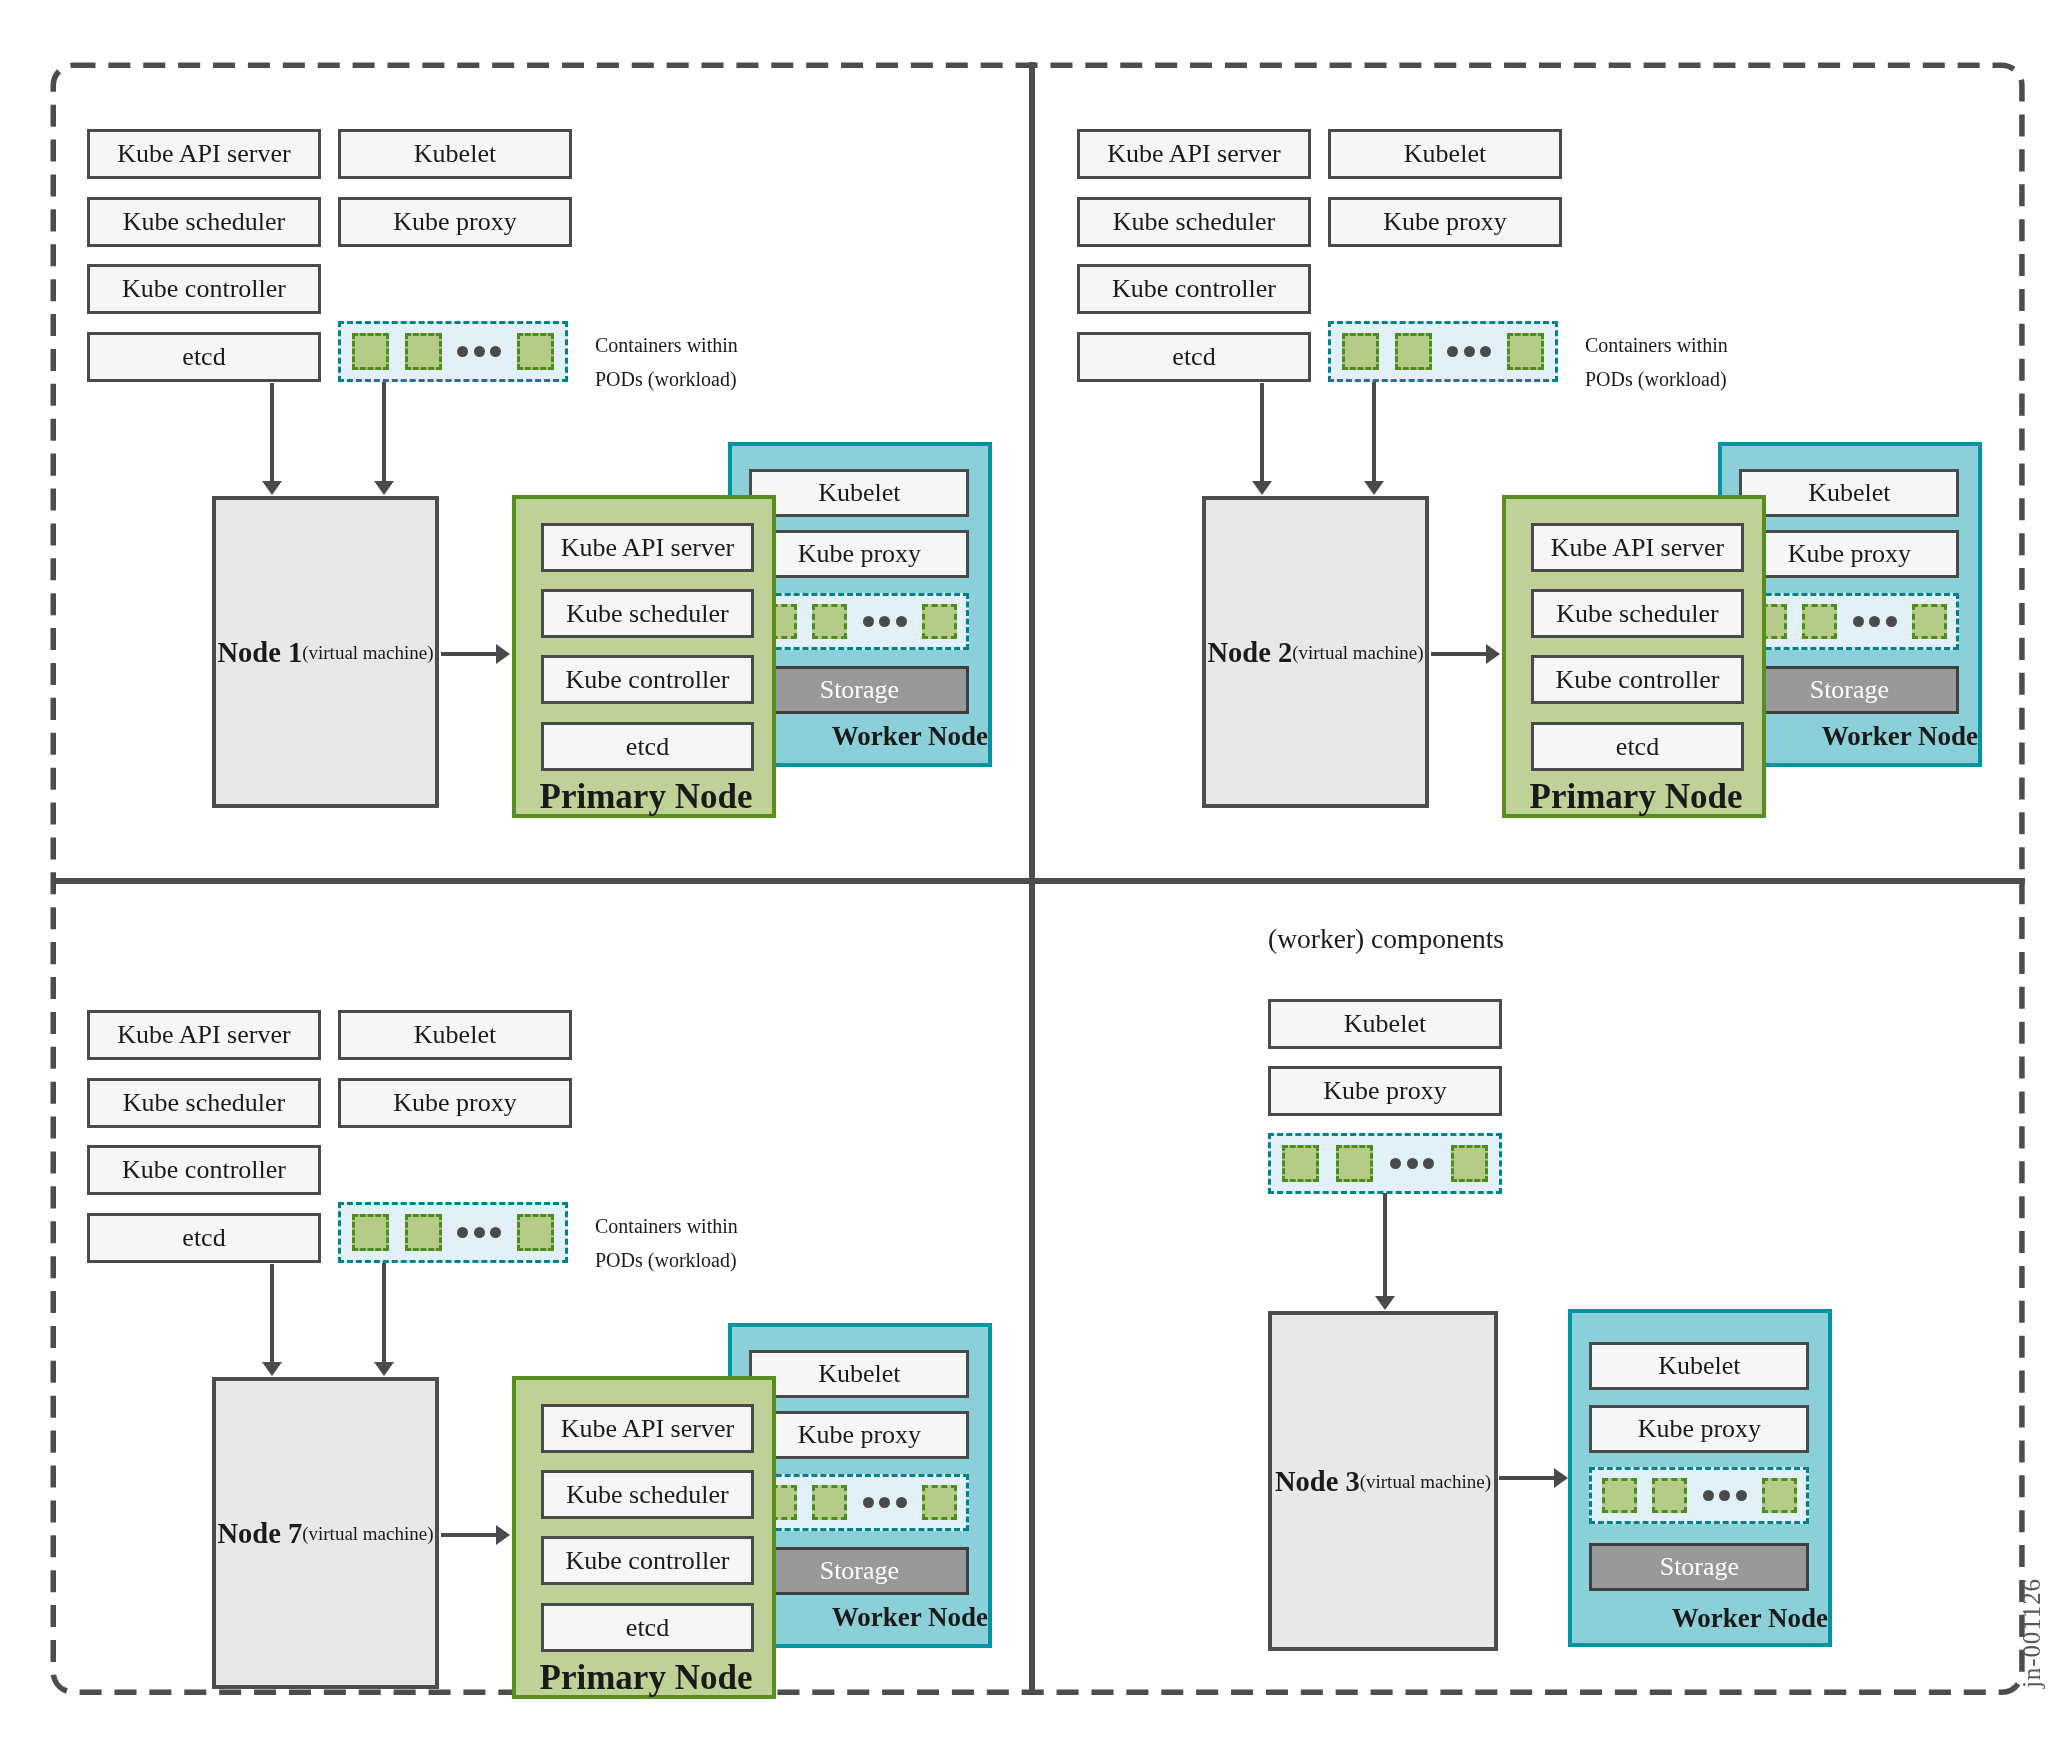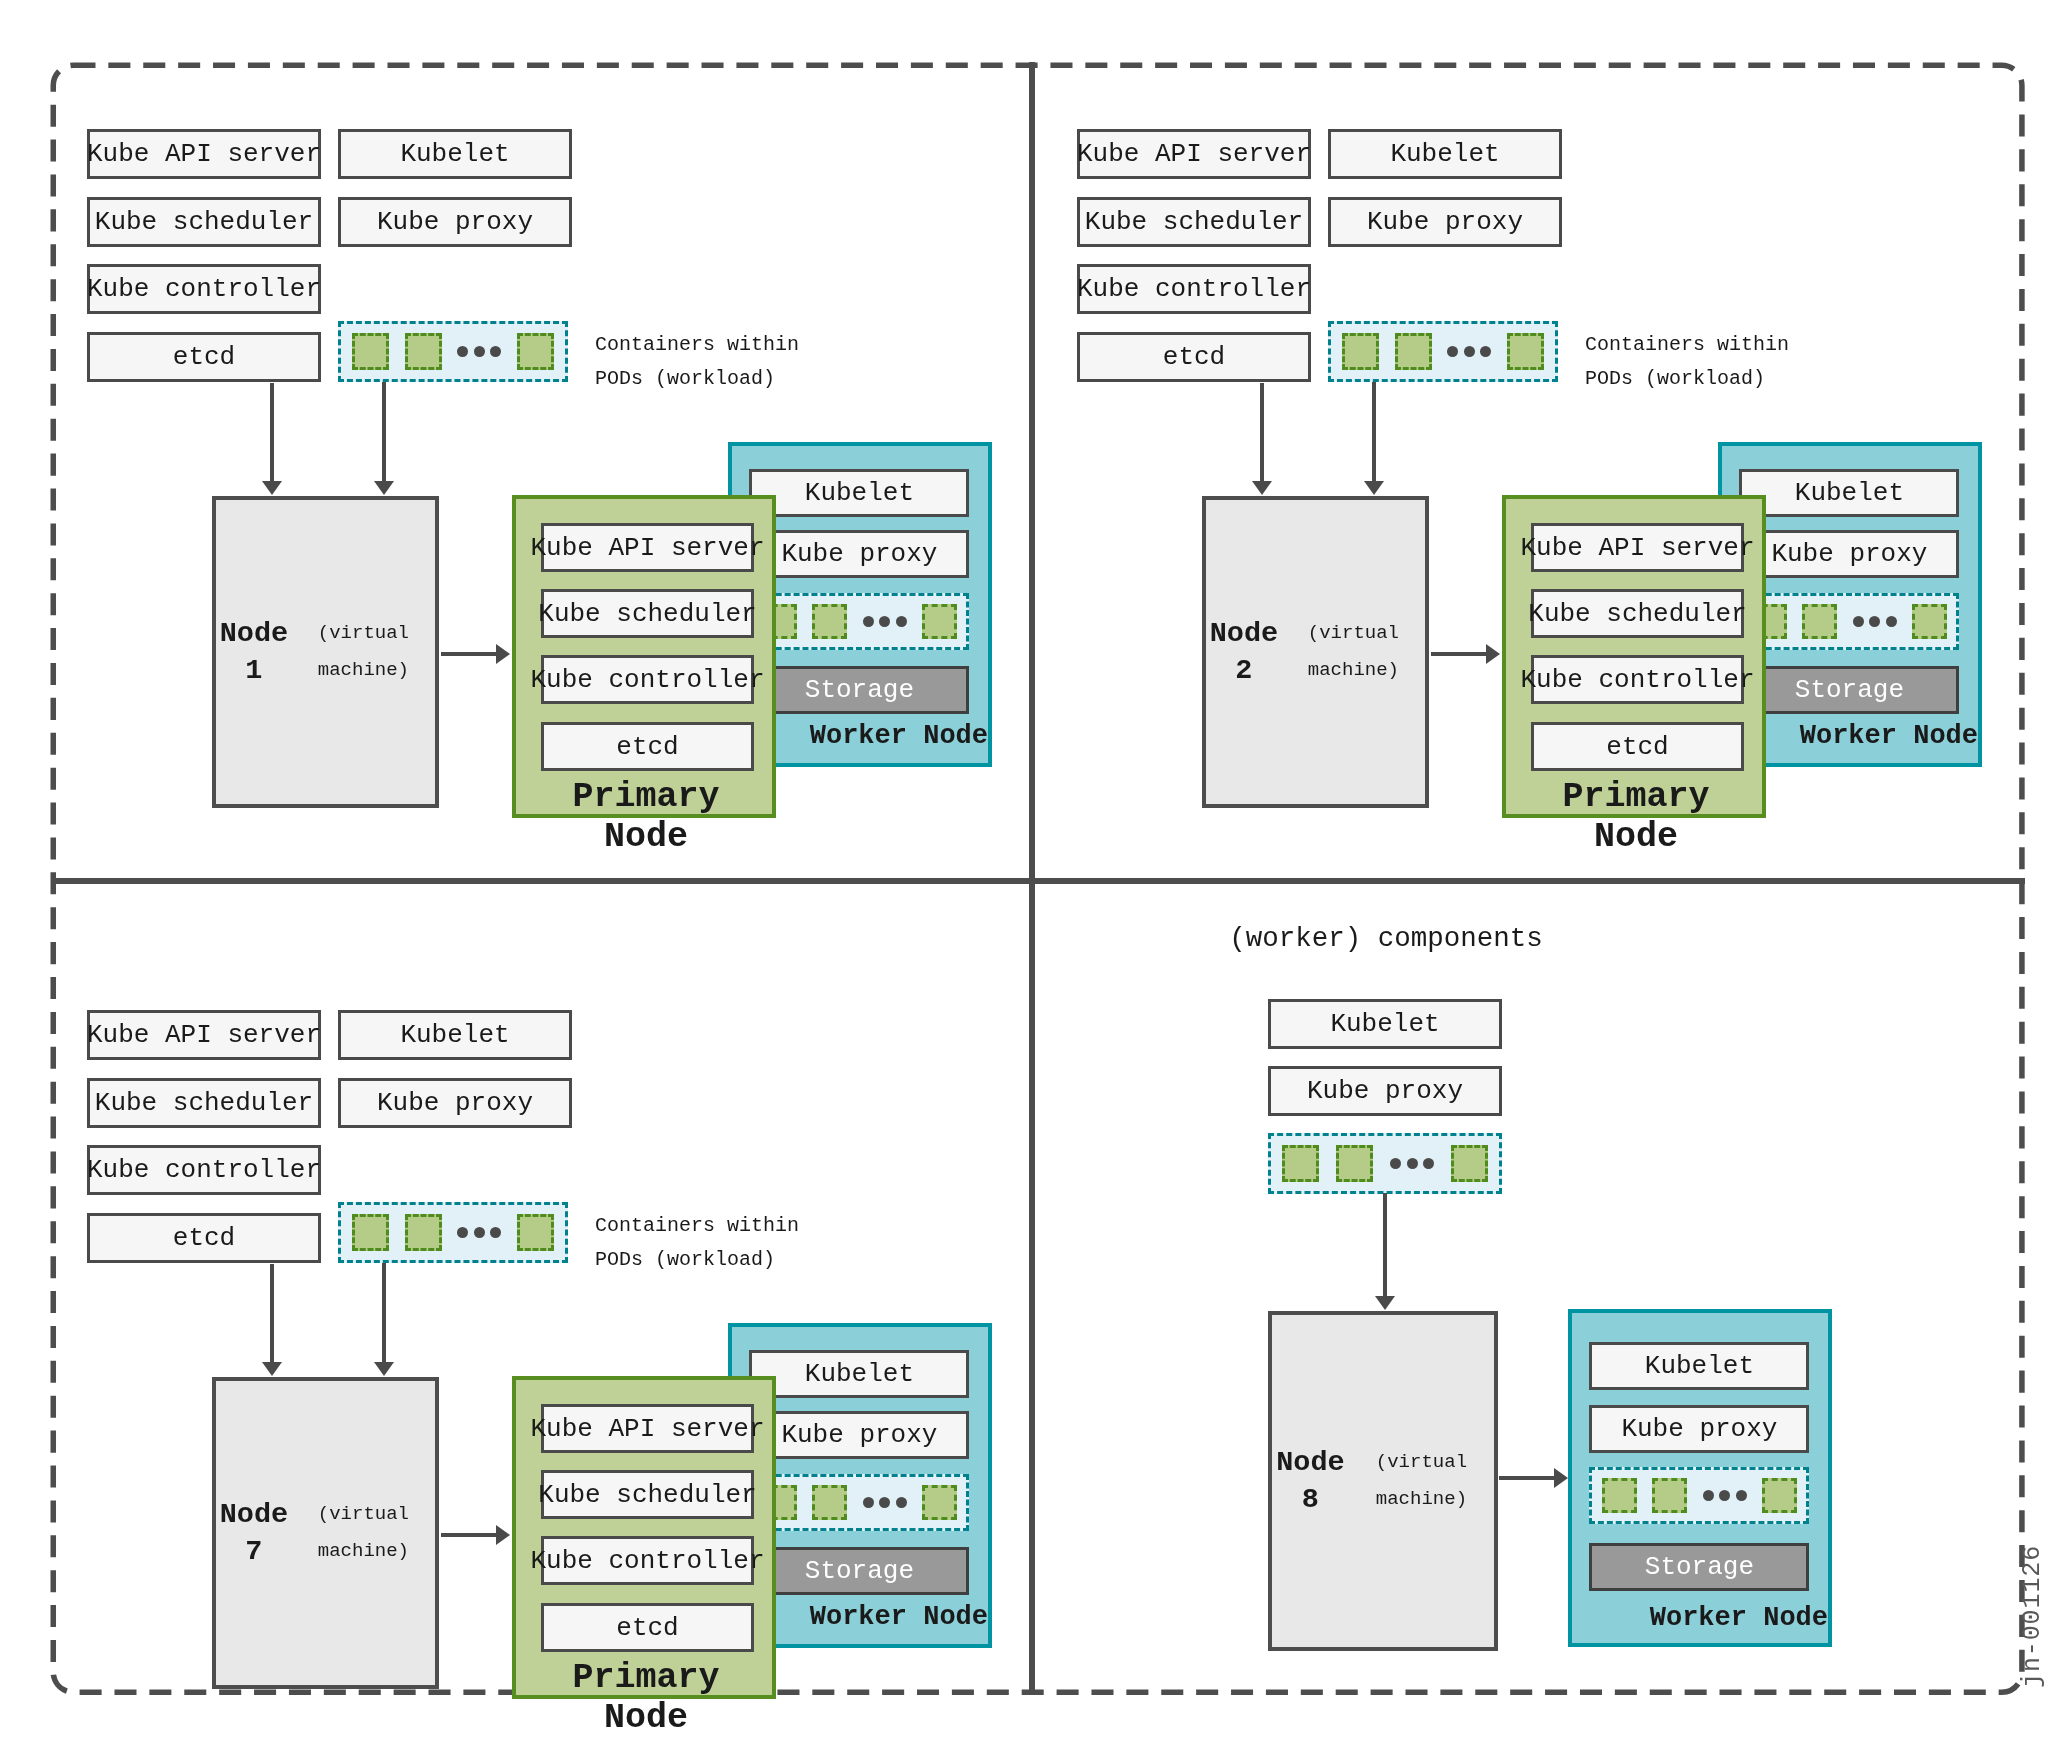--- a/index.html
+++ b/index.html
@@ -1,19 +1,19 @@
 <!DOCTYPE html>
 <html style="font-size:14.7px"><head>
 <meta charset="utf-8">
 <style>
   html,body{margin:0;padding:0;background:#ffffff;}
   *,*::before,*::after{box-sizing:border-box;}
   .stage{
     position:relative;width:2066px;height:1763px;background:#ffffff;overflow:hidden;
-    font-family:Liberation Mono, monospace;color:#1a1a1a;
+    font-family:Liberation Serif, serif;color:#1a1a1a;
   }
   .outer-svg{position:absolute;left:0;top:0;}
   .divider{position:absolute;background:#4d4d4d;}
   .divider.v{left:1029px;top:62px;width:6.4px;height:1633px;}
   .divider.h{left:51px;top:878px;width:1974px;height:6.4px;}
 
   .quad{position:absolute;width:1033px;height:882px;}
   #q1{left:0;top:0;}
   #q2{left:990px;top:0;}
   #q3{left:0;top:881px;}
@@ -329,21 +329,21 @@
           <i></i>
         </span>
       <span class="csq"></span>
     </div>
 
     <div class="arrow-v av1">
         <span class="head"></span>
       </div>
 
     <div class="node">
-      <div class="nb-title">Node 8</div>
+      <div class="nb-title">Node 3</div>
       <div class="nb-sub">(virtual machine)</div>
     </div>
 
     <div class="arrow-h ah">
         <span class="head"></span>
       </div>
 
     <div class="worker">
       <div class="kbox wbox wbox0">Kubelet</div>
       <div class="kbox wbox wbox1">Kube proxy</div>

